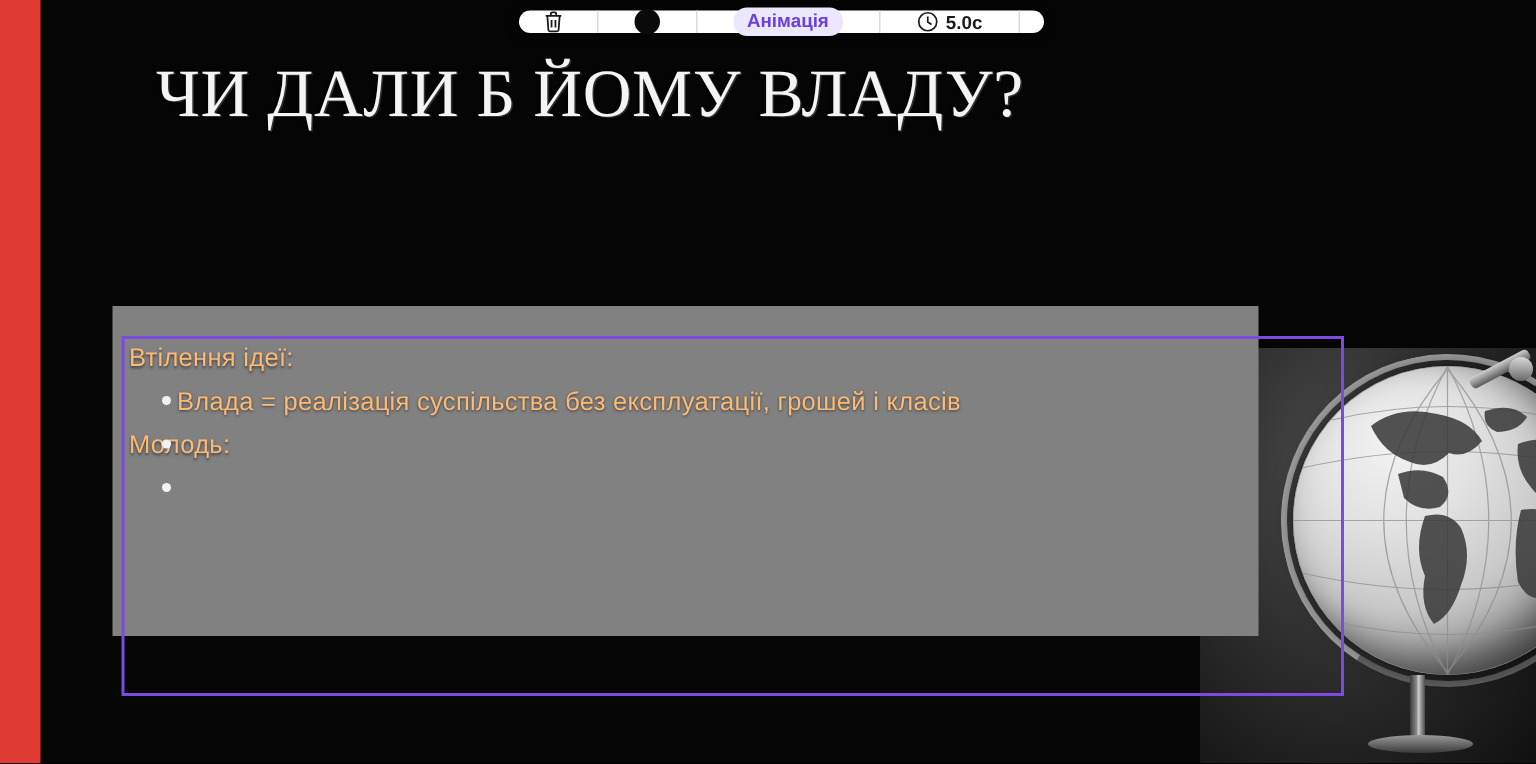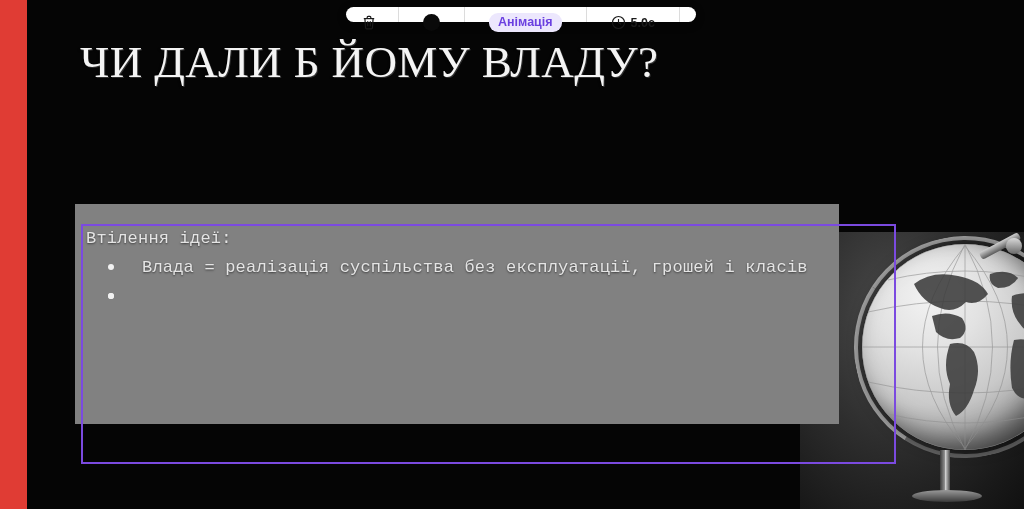--- a/index.html
+++ b/index.html
@@ -88,51 +88,51 @@
     left: 80px; top: 36px;
     width: 760px;
     color: #f4f4f4;
     font-family: "Liberation Serif", serif;
     font-size: 45px;
     line-height: 1.19;
     font-weight: 400;
     letter-spacing: .4px;
     text-shadow: 1px 1px 0 rgba(255,255,255,.18), -1px 1px 2px rgba(0,0,0,.8);
   }
-  .slide-title .ln { display: block; }
+  .slide-title .ln { display: block; margin-left: 24px; }
 
   
   .content-panel {
     position: absolute;
     left: 75px; top: 204px;
     width: 764px; height: 220px;
     background: #818181;
   }
 
   
   .body-text {
     position: absolute;
     left: 82px; top: 224px;
     width: 810px;
-    color: #e5e5e5;
-    font-family: Liberation Mono, monospace;
+    color: #fdba74;
+    font-family: Liberation Sans, sans-serif;
     font-size: 17px;
     line-height: 29px;
     text-shadow: 0 1px 2px rgba(0,0,0,.55);
   }
   .head-line {
     display: block;
     padding-left: 4px;
     font-size: 17px;
     letter-spacing: .2px;
   }
   .bullet-line {
     display: block;
     position: relative;
-    padding-left: 60px;
+    padding-left: 36px;
     font-size: 17px;
     letter-spacing: .2px;
   }
   .bullet-line .dot {
     position: absolute;
     left: 26px; top: 11px;
     width: 6px; height: 6px;
     border-radius: 50%;
     background: #f2f2f2;
   }
@@ -145,20 +145,21 @@
     border: 2px solid #7b4ae0;
     pointer-events: none;
   }
 
   
   .toolbar {
     position: absolute;
     left: 346px; top: 7px;
     height: 15px;
     display: flex;
+    align-items: center;
     background: #ffffff;
     border-radius: 16px;
     padding: 0 14px 0 11px;
     box-shadow: 0 2px 8px rgba(0,0,0,.35);
     gap: 15px;
   }
   .tb-item {
     display: flex;
     align-items: center;
     gap: 5px;
@@ -244,20 +245,21 @@
 
   <div class="body-text">
     <span class="head-line">Втілення ідеї:</span>
     <span class="bullet-line">
       <span class="dot"></span>
       <span>Влада = реалізація суспільства без експлуатації, грошей і класів</span>
     </span>
     <span class="bullet-line">
       <span class="dot"></span>
     </span>
+    <span class="head-line">Молодь:</span>
     <span class="bullet-line">
       <span class="dot"></span>
     </span>
   </div>
 
   <div class="sel-frame"></div>
 
   <div class="toolbar">
 
     <div class="tb-item trash-btn">

